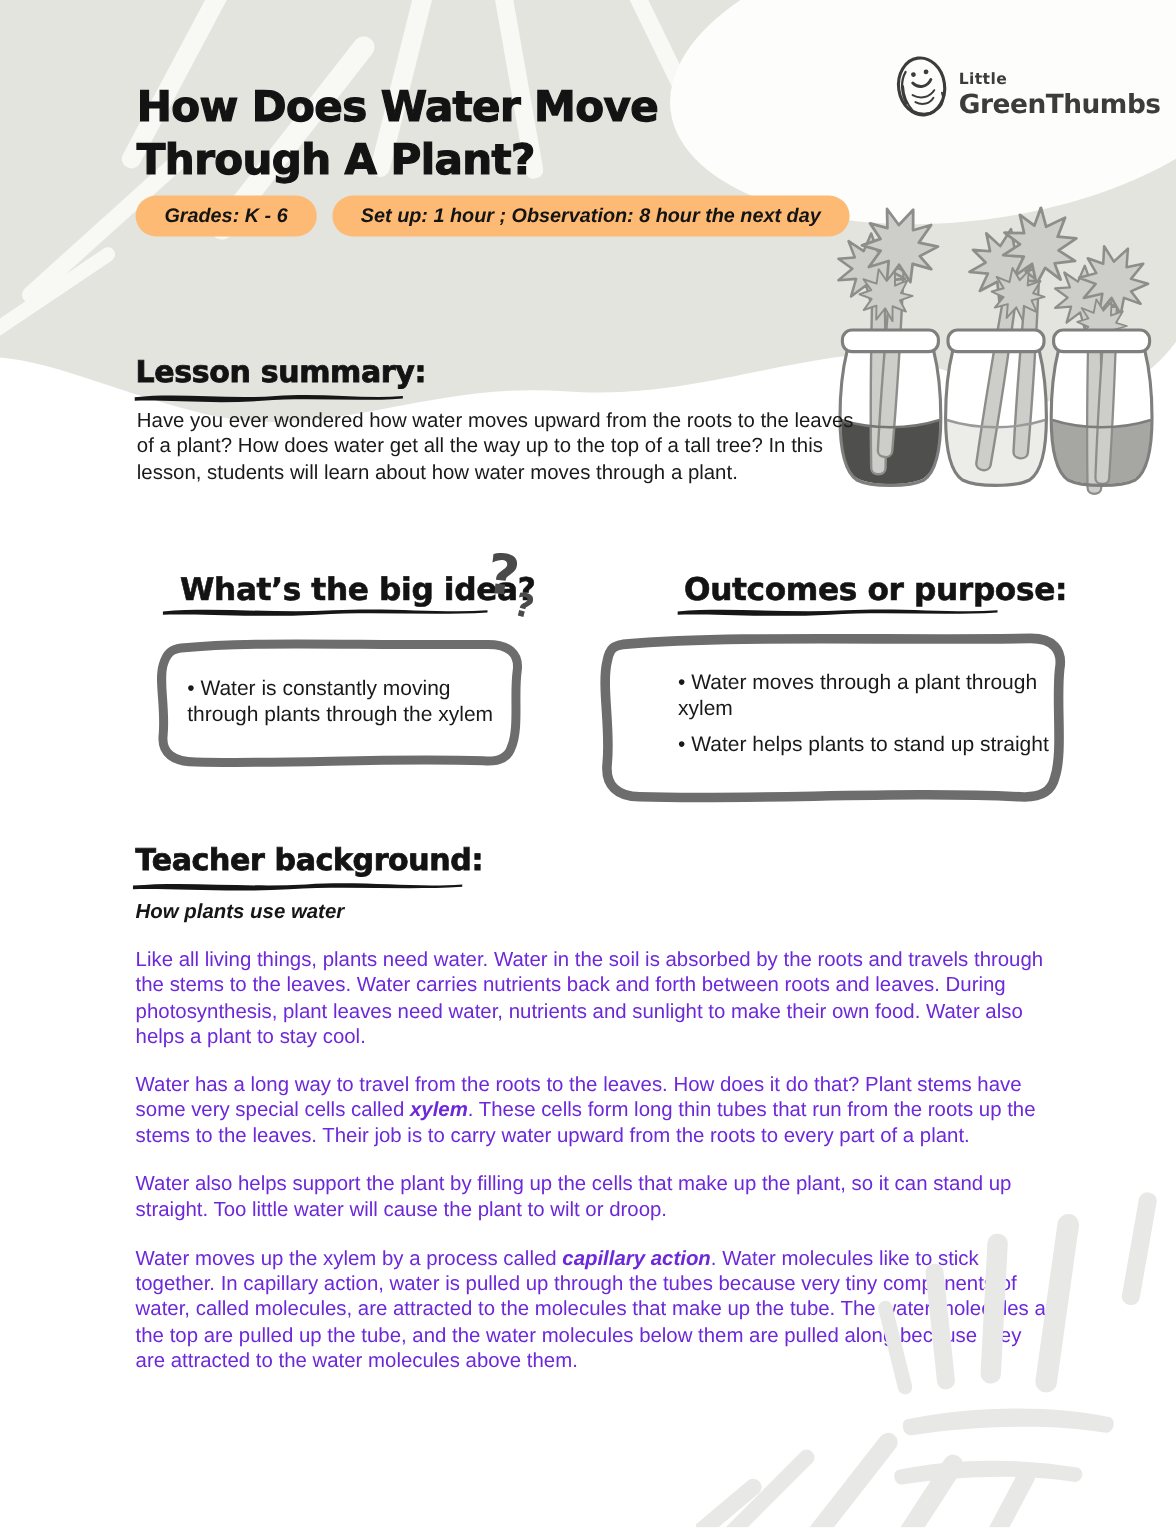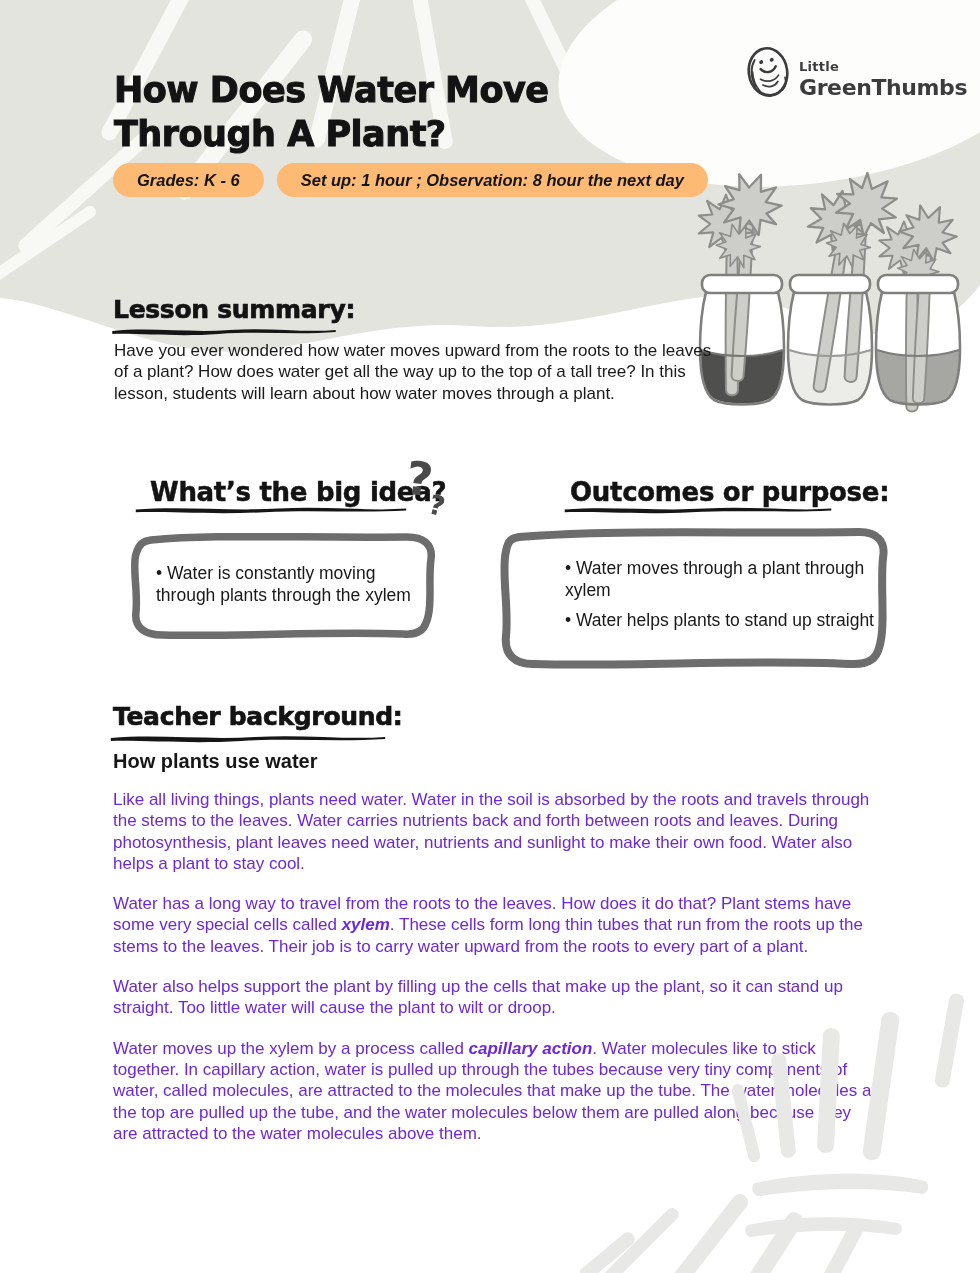--- a/index.html
+++ b/index.html
@@ -53,22 +53,22 @@
   }
   .qmark { position:absolute; font-family:"DejaVu Sans", sans-serif; font-weight:bold; color:#4a4a4a; }
   .qmark.big { left:406px; top:452px; font-size:46px; transform:rotate(7deg); }
   .qmark.small { left:429px; top:490px; font-size:27px; transform:rotate(14deg); }
 
   .box-svg { position:absolute; }
   .box-text { position:absolute; font-size:17.5px; line-height:22px; color:#191919; }
   .box-text p.bullet-item { margin:0 0 8px; }
 
   .tb-sub {
-    position:absolute; left:113px; top:750px; font-size:20px; font-weight:bold;
-    color:#161616;
+    position:absolute; left:113px; top:750px; font-size:17px; font-weight:bold;
+    font-style:italic; color:#161616;
   }
   .paragraphs { position:absolute; left:113px; top:789px; width:764px; }
   .paragraphs p.para { margin:0 0 19px; font-size:17px; line-height:21.3px; color:#6d28d9; }
   .emph { font-weight:bold; font-style:italic; }
 
   
   .fern-svg { position:absolute; right:0; bottom:0; }
   .jars-svg { position:absolute; left:680px; top:172px; }
 </style>
 </head>

